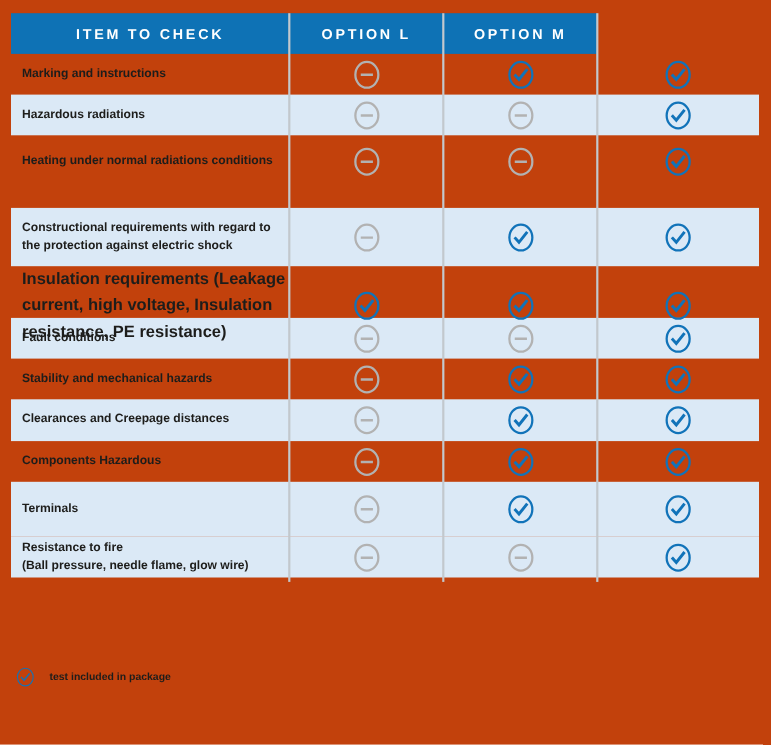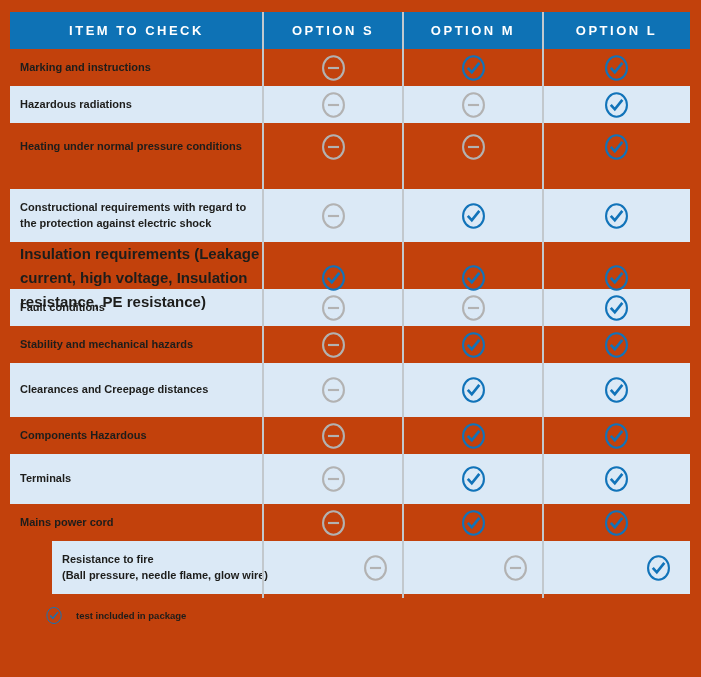--- a/index.html
+++ b/index.html
@@ -57,21 +57,21 @@
   .icon-cell {
     display: flex;
     align-items: center;
     justify-content: center;
   }
   
   .tbody .trow:nth-child(3)  { height: 47px; }
   .tbody .trow:nth-child(4)  { height: 53px; margin-top: 19px; }
   .tbody .trow:nth-child(5)  { height: 47px; }
   .tbody .trow:nth-child(5) .label-cell { font-size: 15px; line-height: 1.6; }
-  .tbody .trow:nth-child(8)  { height: 54px; }
+  .tbody .trow:nth-child(8)  { height: 38px; }
   .tbody .trow:nth-child(10) { height: 50px; }
   .tbody .trow:nth-child(12) { height: 53px; margin-left: 42px; }
 
   .sep {
     position: absolute;
     top: 0;
     width: 2px;
     height: calc(100% + 4px);
     background: var(--sep, #c2c8cd);
   }
@@ -82,21 +82,21 @@
   
   .mark { width: 25px; height: 28px; display: block; }
   .mark .ring { fill: none; stroke: var(--check, #1173b9); stroke-width: 2.3; }
   .mark .glyph { fill: none; stroke: var(--check, #1173b9); stroke-width: 3; stroke-linecap: square; stroke-linejoin: miter; }
   .mark.gray .ring  { stroke: var(--dash, #b2b2b2); }
   .mark.gray .glyph { stroke: var(--dash, #b2b2b2); stroke-width: 2.4; }
 
   
   .legend {
     position: absolute;
-    left: 45px;
+    left: 14px;
     top: 606px;
   }
   .legend-row {
     display: flex;
     align-items: center;
     margin-bottom: 7px;
   }
   .legend-row .mark { width: 18px; height: 19px; margin-right: 13px; }
   .legend-row .mark .ring  { stroke-width: 1.6; }
   .legend-row .mark .glyph { stroke-width: 2.2; }
@@ -107,23 +107,22 @@
     color: var(--txt, #1d1d1b);
   }
 </style>
 </head>
 <body>
 
 <div id="screen">
   <div class="table-wrap">
     <div class="header-row">
       <div class="header-cell">ITEM TO CHECK</div>
-      <div class="header-cell">OPTION S</div>
+      <div class="header-cell">OPTION L</div>
       <div class="header-cell">OPTION M</div>
-      <div class="header-cell">OPTION L</div>
     </div>
     <div class="tbody">
         <div class="trow">
     <div class="label-cell">Marking and instructions</div>
     <div class="icon-cell">
             <svg class="mark gray" viewBox="0 0 28 31" aria-hidden="true">
     <ellipse class="ring" cx="14" cy="15.5" rx="11.7" ry="13.1"></ellipse>
     <path class="glyph" d="M9 15.5 L19 15.5"></path>
   </svg>
           </div>
@@ -155,21 +154,21 @@
   </svg>
           </div>
     <div class="icon-cell">
             <svg class="mark" viewBox="0 0 28 31" aria-hidden="true">
     <ellipse class="ring" cx="14" cy="15.5" rx="11.7" ry="13.1"></ellipse>
     <path class="glyph" d="M8.6 16.4 L12.1 20.3 L19.6 10.9"></path>
   </svg>
           </div>
   </div>
         <div class="trow">
-    <div class="label-cell">Heating under normal pressure conditions</div>
+    <div class="label-cell">Heating under normal radiations conditions</div>
     <div class="icon-cell">
             <svg class="mark gray" viewBox="0 0 28 31" aria-hidden="true">
     <ellipse class="ring" cx="14" cy="15.5" rx="11.7" ry="13.1"></ellipse>
     <path class="glyph" d="M9 15.5 L19 15.5"></path>
   </svg>
           </div>
     <div class="icon-cell">
             <svg class="mark gray" viewBox="0 0 28 31" aria-hidden="true">
     <ellipse class="ring" cx="14" cy="15.5" rx="11.7" ry="13.1"></ellipse>
     <path class="glyph" d="M9 15.5 L19 15.5"></path>
@@ -303,41 +302,20 @@
           </div>
     <div class="icon-cell">
             <svg class="mark" viewBox="0 0 28 31" aria-hidden="true">
     <ellipse class="ring" cx="14" cy="15.5" rx="11.7" ry="13.1"></ellipse>
     <path class="glyph" d="M8.6 16.4 L12.1 20.3 L19.6 10.9"></path>
   </svg>
           </div>
   </div>
         <div class="trow alt">
     <div class="label-cell">Terminals</div>
-    <div class="icon-cell">
-            <svg class="mark gray" viewBox="0 0 28 31" aria-hidden="true">
-    <ellipse class="ring" cx="14" cy="15.5" rx="11.7" ry="13.1"></ellipse>
-    <path class="glyph" d="M9 15.5 L19 15.5"></path>
-  </svg>
-          </div>
-    <div class="icon-cell">
-            <svg class="mark" viewBox="0 0 28 31" aria-hidden="true">
-    <ellipse class="ring" cx="14" cy="15.5" rx="11.7" ry="13.1"></ellipse>
-    <path class="glyph" d="M8.6 16.4 L12.1 20.3 L19.6 10.9"></path>
-  </svg>
-          </div>
-    <div class="icon-cell">
-            <svg class="mark" viewBox="0 0 28 31" aria-hidden="true">
-    <ellipse class="ring" cx="14" cy="15.5" rx="11.7" ry="13.1"></ellipse>
-    <path class="glyph" d="M8.6 16.4 L12.1 20.3 L19.6 10.9"></path>
-  </svg>
-          </div>
-  </div>
-        <div class="trow">
-    <div class="label-cell">Mains power cord</div>
     <div class="icon-cell">
             <svg class="mark gray" viewBox="0 0 28 31" aria-hidden="true">
     <ellipse class="ring" cx="14" cy="15.5" rx="11.7" ry="13.1"></ellipse>
     <path class="glyph" d="M9 15.5 L19 15.5"></path>
   </svg>
           </div>
     <div class="icon-cell">
             <svg class="mark" viewBox="0 0 28 31" aria-hidden="true">
     <ellipse class="ring" cx="14" cy="15.5" rx="11.7" ry="13.1"></ellipse>
     <path class="glyph" d="M8.6 16.4 L12.1 20.3 L19.6 10.9"></path>

